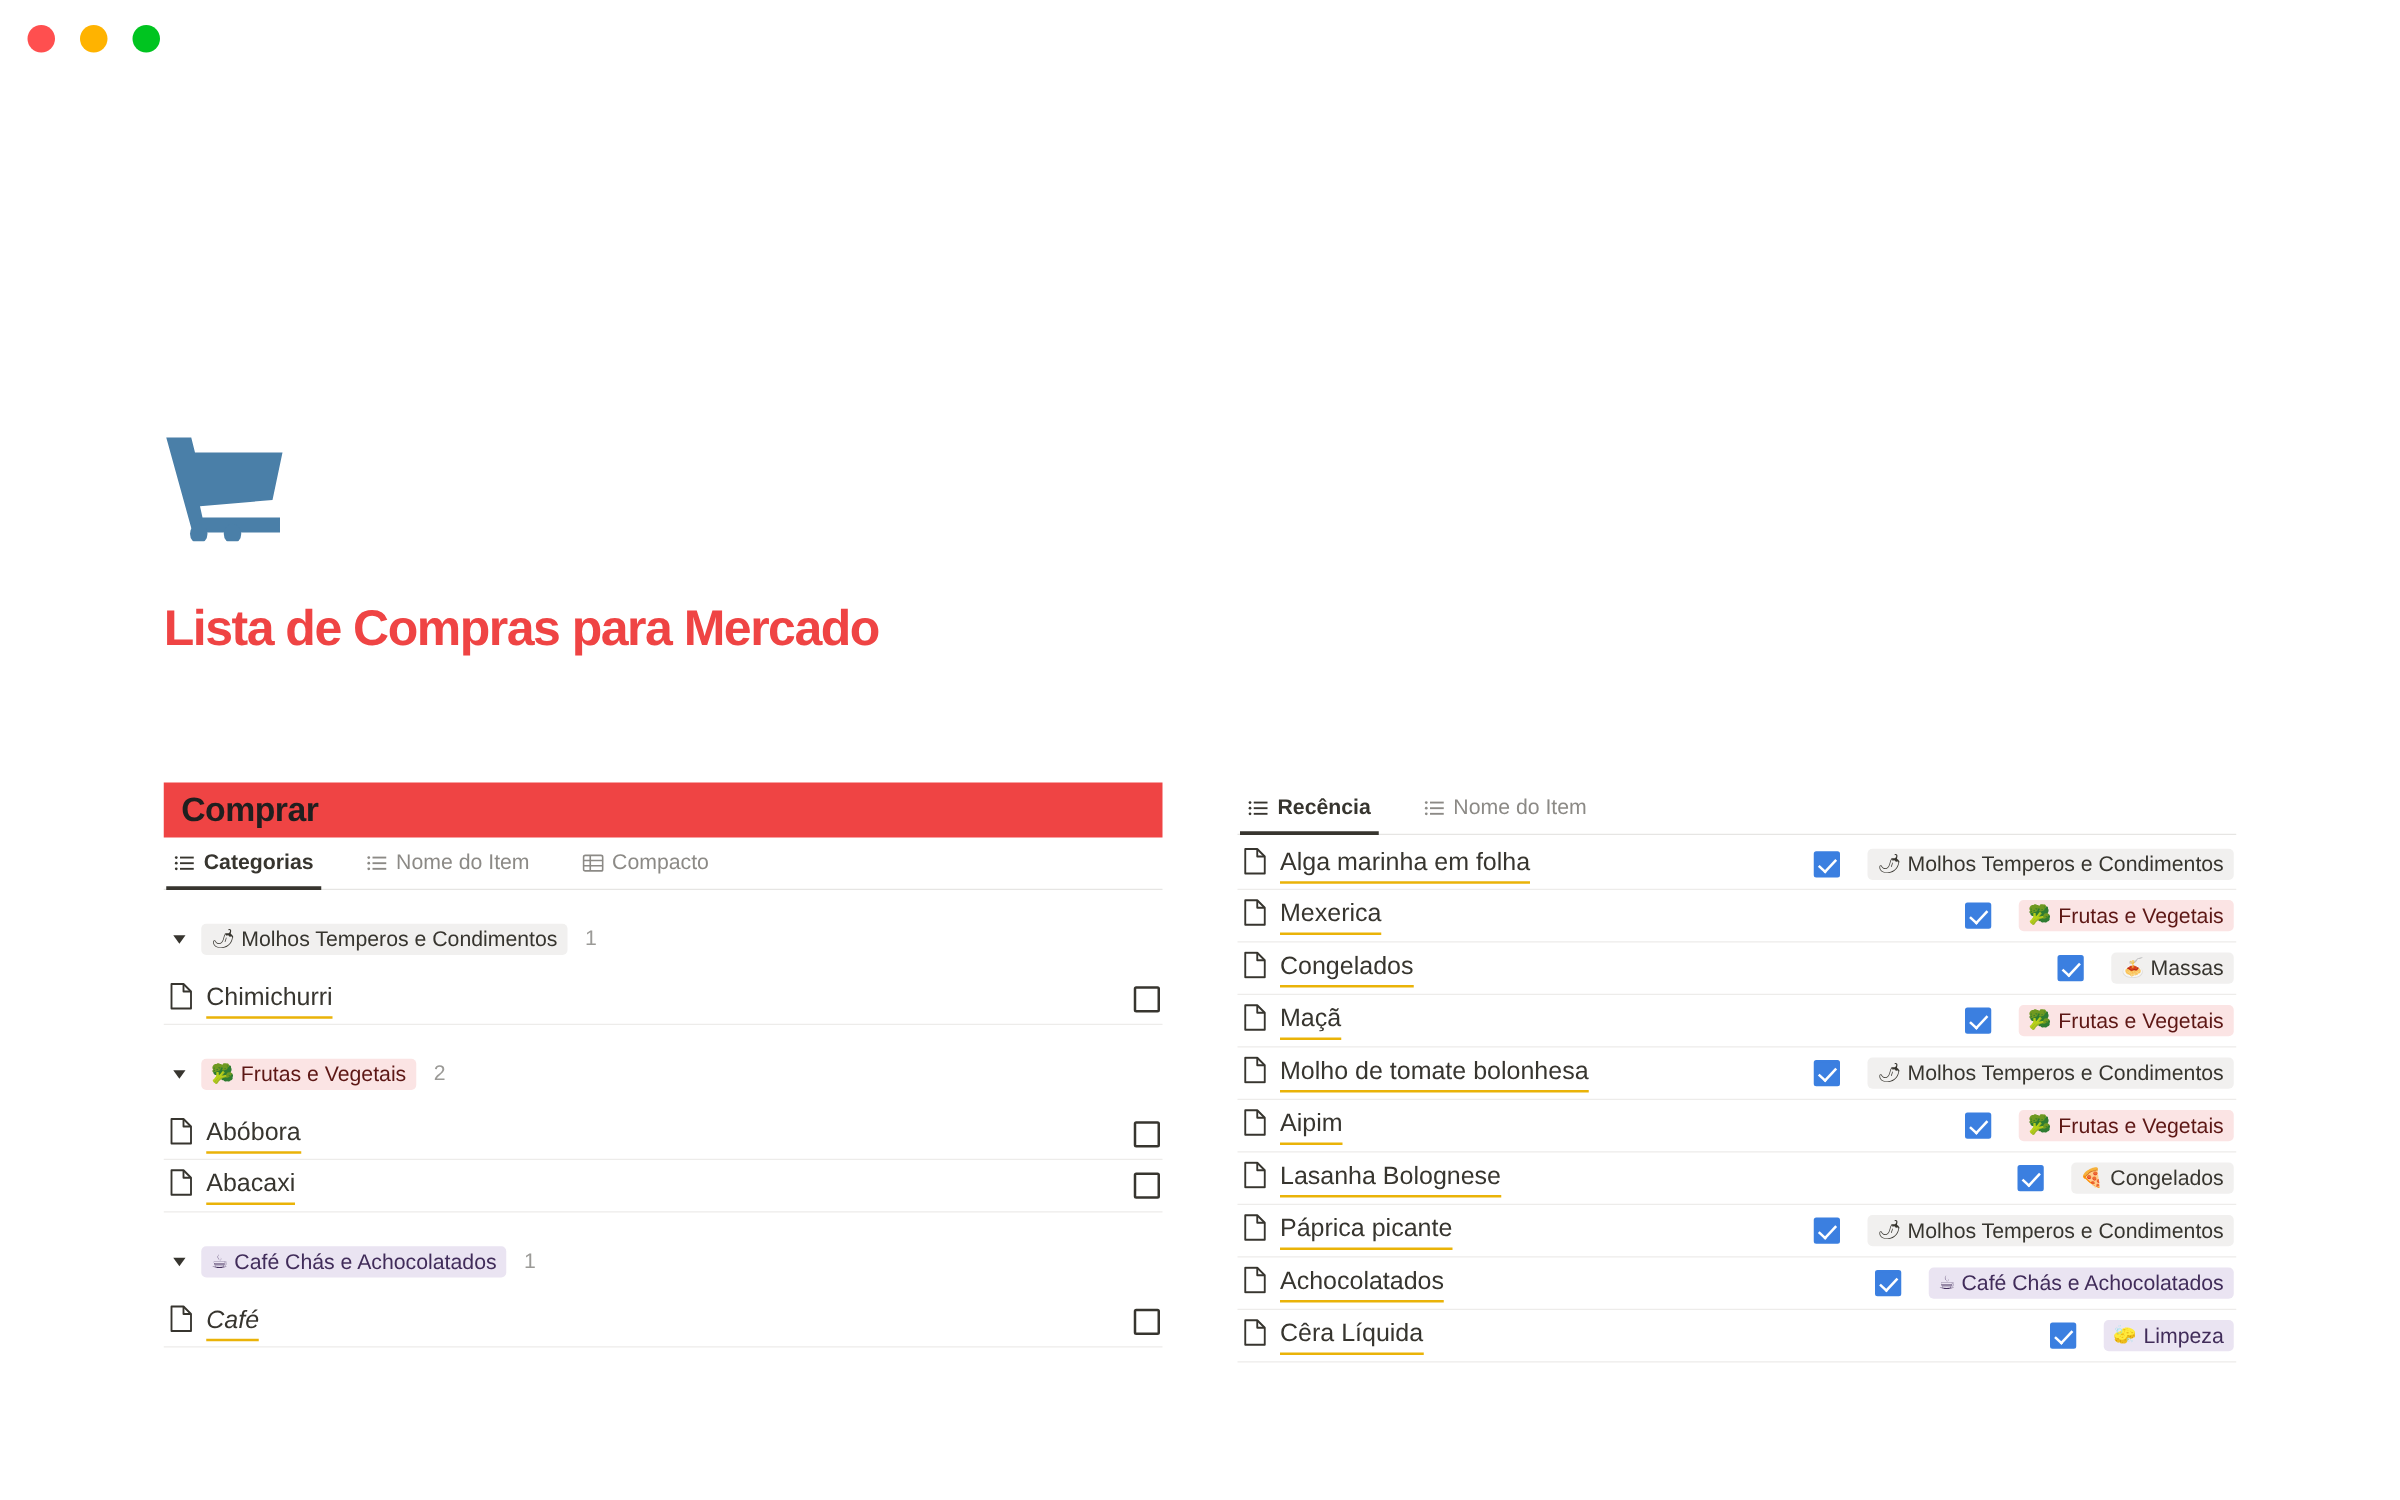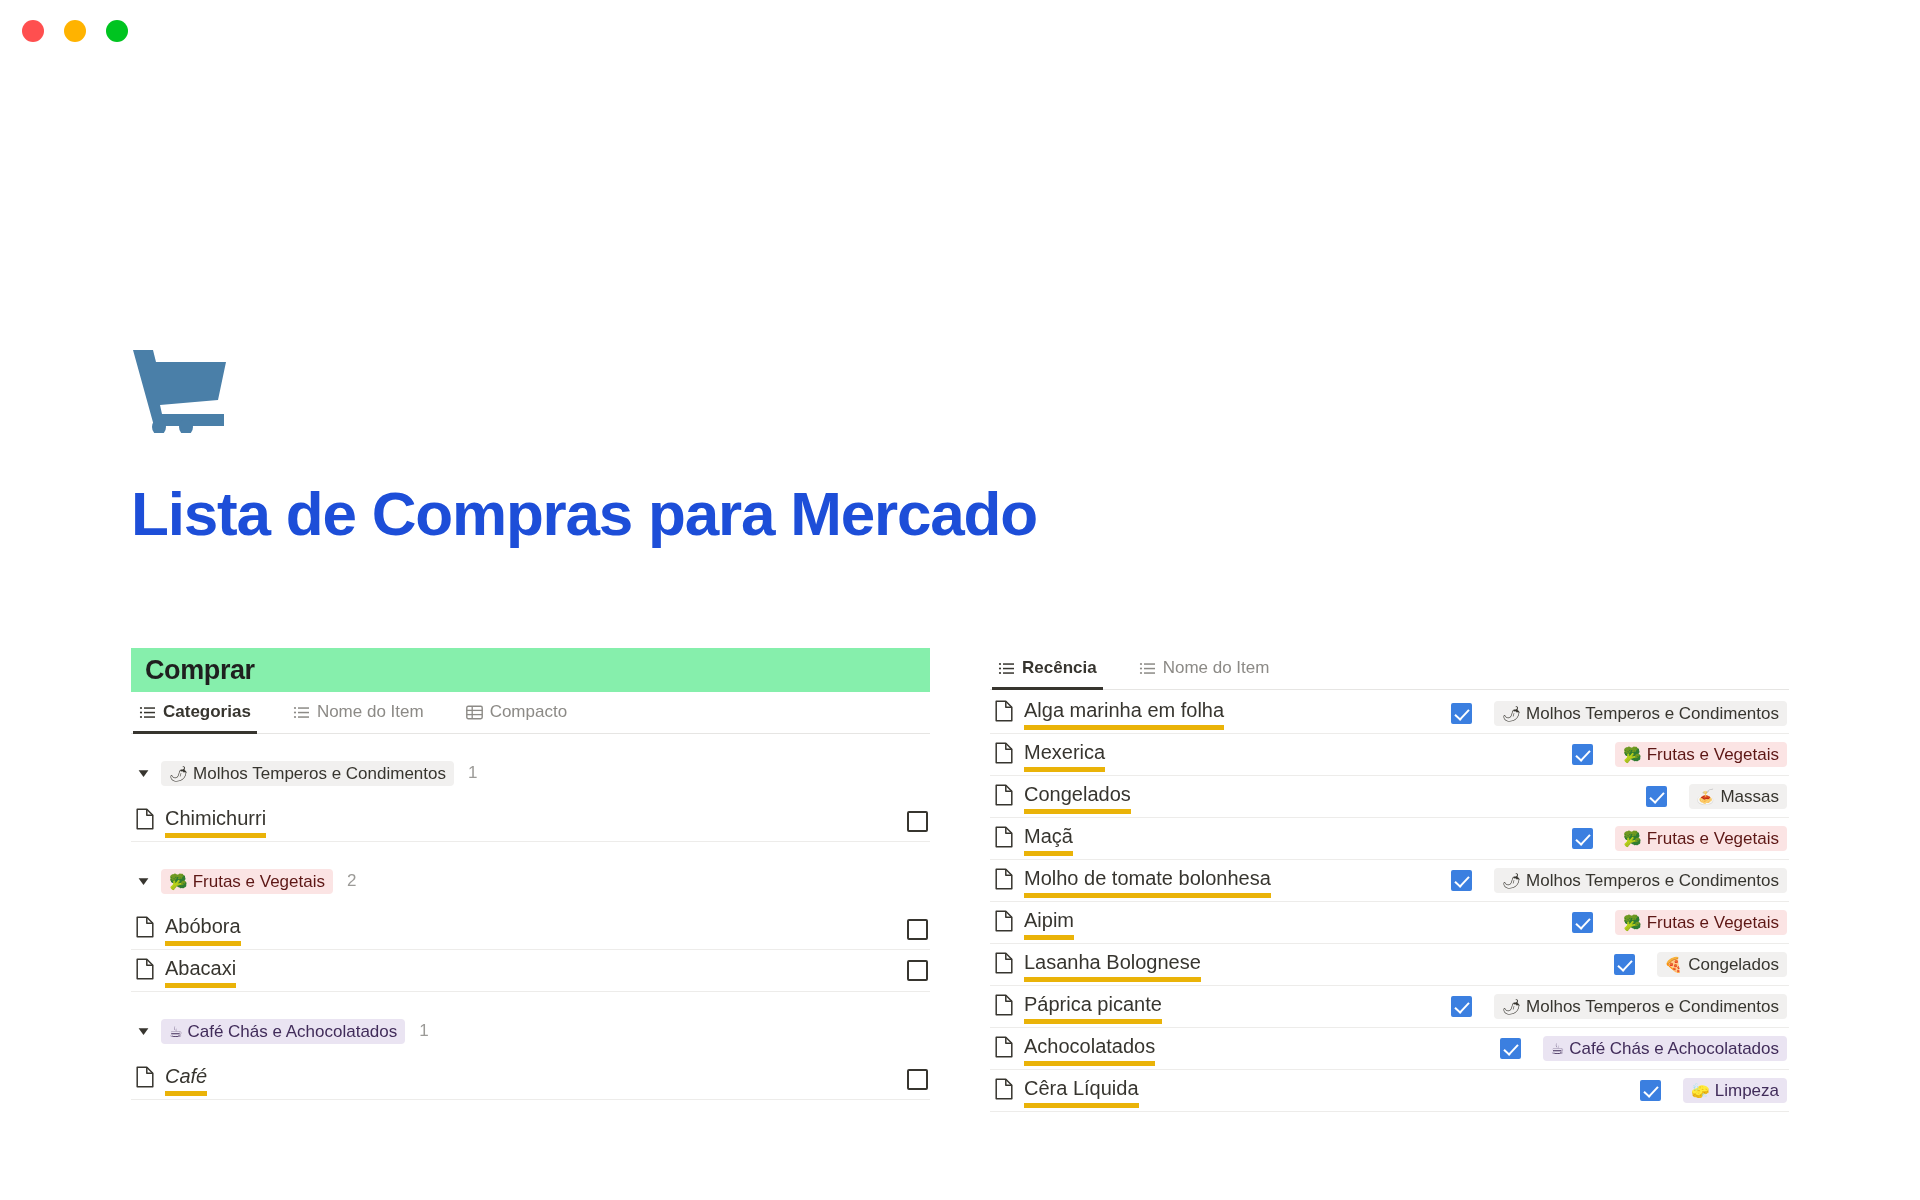--- a/index.html
+++ b/index.html
@@ -25,38 +25,38 @@
   .dot-max   { background: #00C420; }
 
   
   .page { position: absolute; top: 62px; left: 0; width: 1920px; height: 1138px; }
 
   .hero { padding: 285px 0 0 131px; }
   .cart-icon { width: 100px; height: 86px; display: block; }
 
   .page-title {
     margin-top: 50px;
-    font-size: 62px;
+    font-size: 40px;
     font-weight: 700;
     letter-spacing: -1.2px;
-    color: #1d4ed8;
+    color: #ef4444;
     line-height: 1;
   }
 
   
   .board {
     display: flex;
     gap: 60px;
     margin-top: 103px;
     padding: 0 131px 0 131px;
   }
   .panel { flex: 1 1 0; min-width: 0; }
 
   .panel-header {
-    background: #86efac;
+    background: #ef4444;
     height: 44px;
     display: flex; align-items: center;
     padding: 0 14px;
   }
   .panel-header h2 {
     font-size: 27px;
     font-weight: 700;
     letter-spacing: -0.4px;
     color: #1F1F1F;
     line-height: 1;
@@ -130,21 +130,21 @@
     height: 42px;
     padding: 0 2px 0 4px;
     border-bottom: 1px solid #EDECEA;
     gap: 10px;
   }
   .row:first-of-type { border-top: 1px solid transparent; }
   .row .doc-icon { width: 20px; height: 22px; flex: 0 0 auto; }
   .row-name {
     font-size: 20px;
     color: #37352F;
-    border-bottom: 5px solid #eab308;
+    border-bottom: 2px solid #eab308;
     line-height: 1.45;
     white-space: nowrap;
     cursor: pointer;
   }
   .row-spacer { flex: 1 1 auto; }
 
   .cbox {
     width: 21px; height: 21px;
     flex: 0 0 auto;
     border: 2px solid #37352F;

